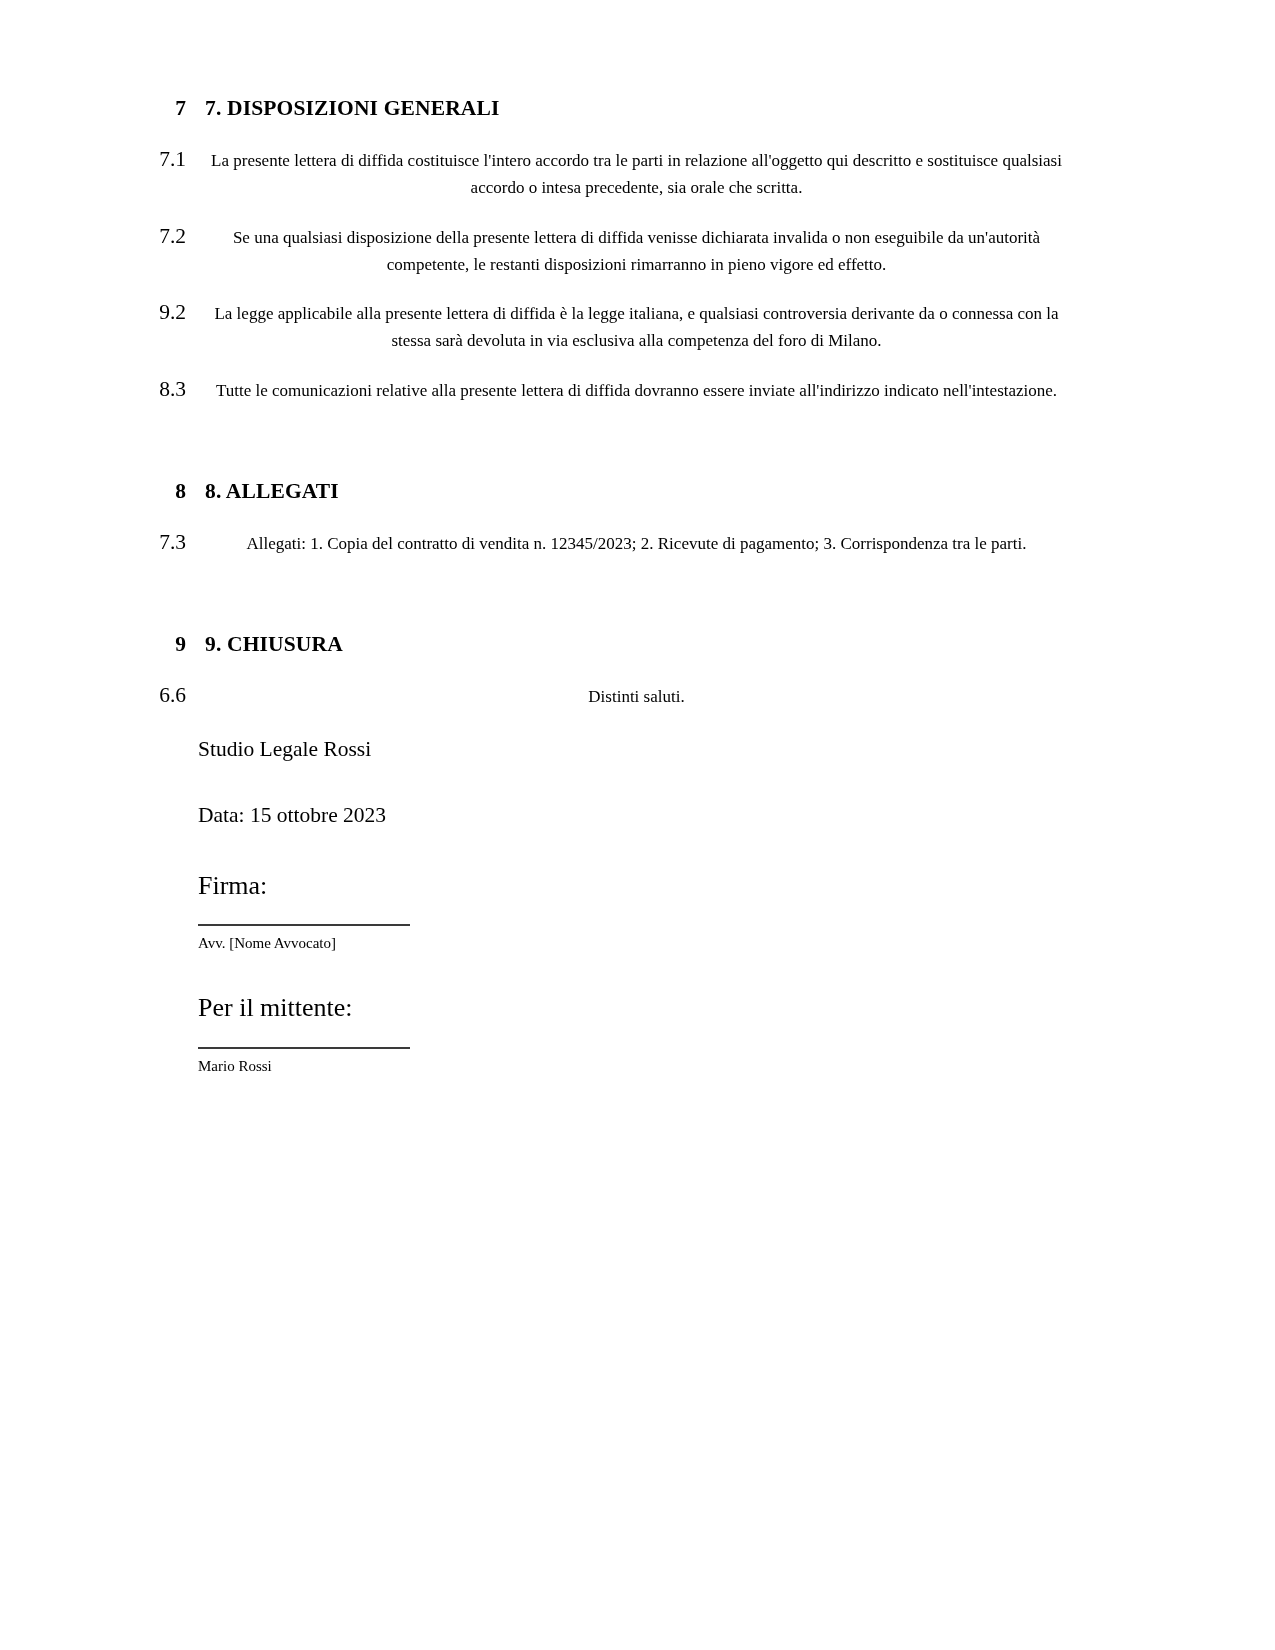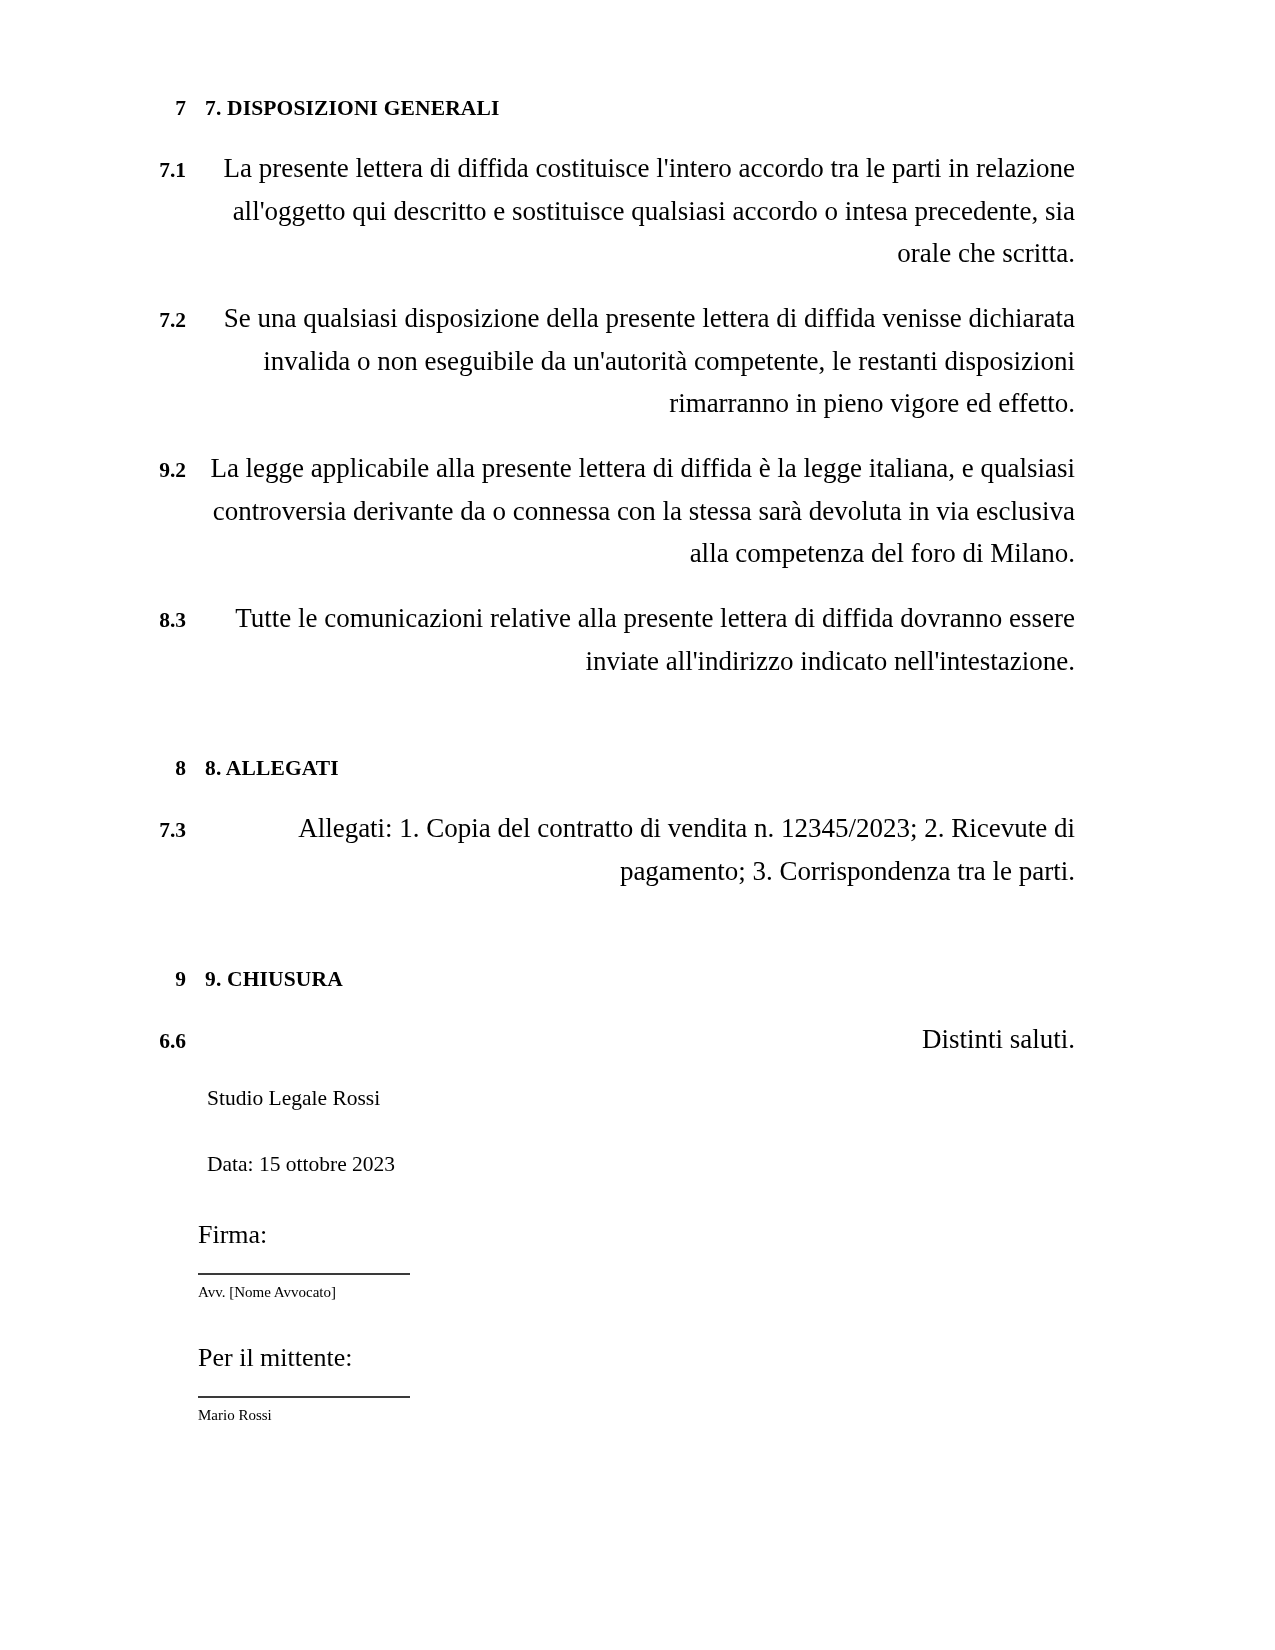--- a/index.html
+++ b/index.html
@@ -48,43 +48,43 @@
   .clause-row {
     display: flex;
     align-items: baseline;
     margin: 0 0 22px 0;
   }
   .clause-row .num {
     width: 46px;
     flex: 0 0 46px;
     text-align: right;
     font-size: 21.5px;
-    font-weight: bold;
+    font-weight: normal;
   }
   .clause-row .body {
     margin-left: 12px;
     flex: 1 1 auto;
-    font-size: 27px;
+    font-size: 17px;
     line-height: 1.58;
-    text-align: right;
+    text-align: center;
     max-width: 878px;
   }
 
   
   .gap-before-heading { height: 52px; }
 
   
   .closing-block {
     margin-left: 58px;
     max-width: 878px;
   }
   .closing-line {
     font-size: 21.5px;
     line-height: 1.58;
-    margin: 0 0 32px 9px;
+    margin: 0 0 32px 0;
   }
 
   .sig-group { margin: 0 0 32px 0; }
   .sig-label {
     font-size: 26px;
     line-height: 1.58;
     margin-bottom: 18px;
   }
   .sig-rule {
     width: 212px;

